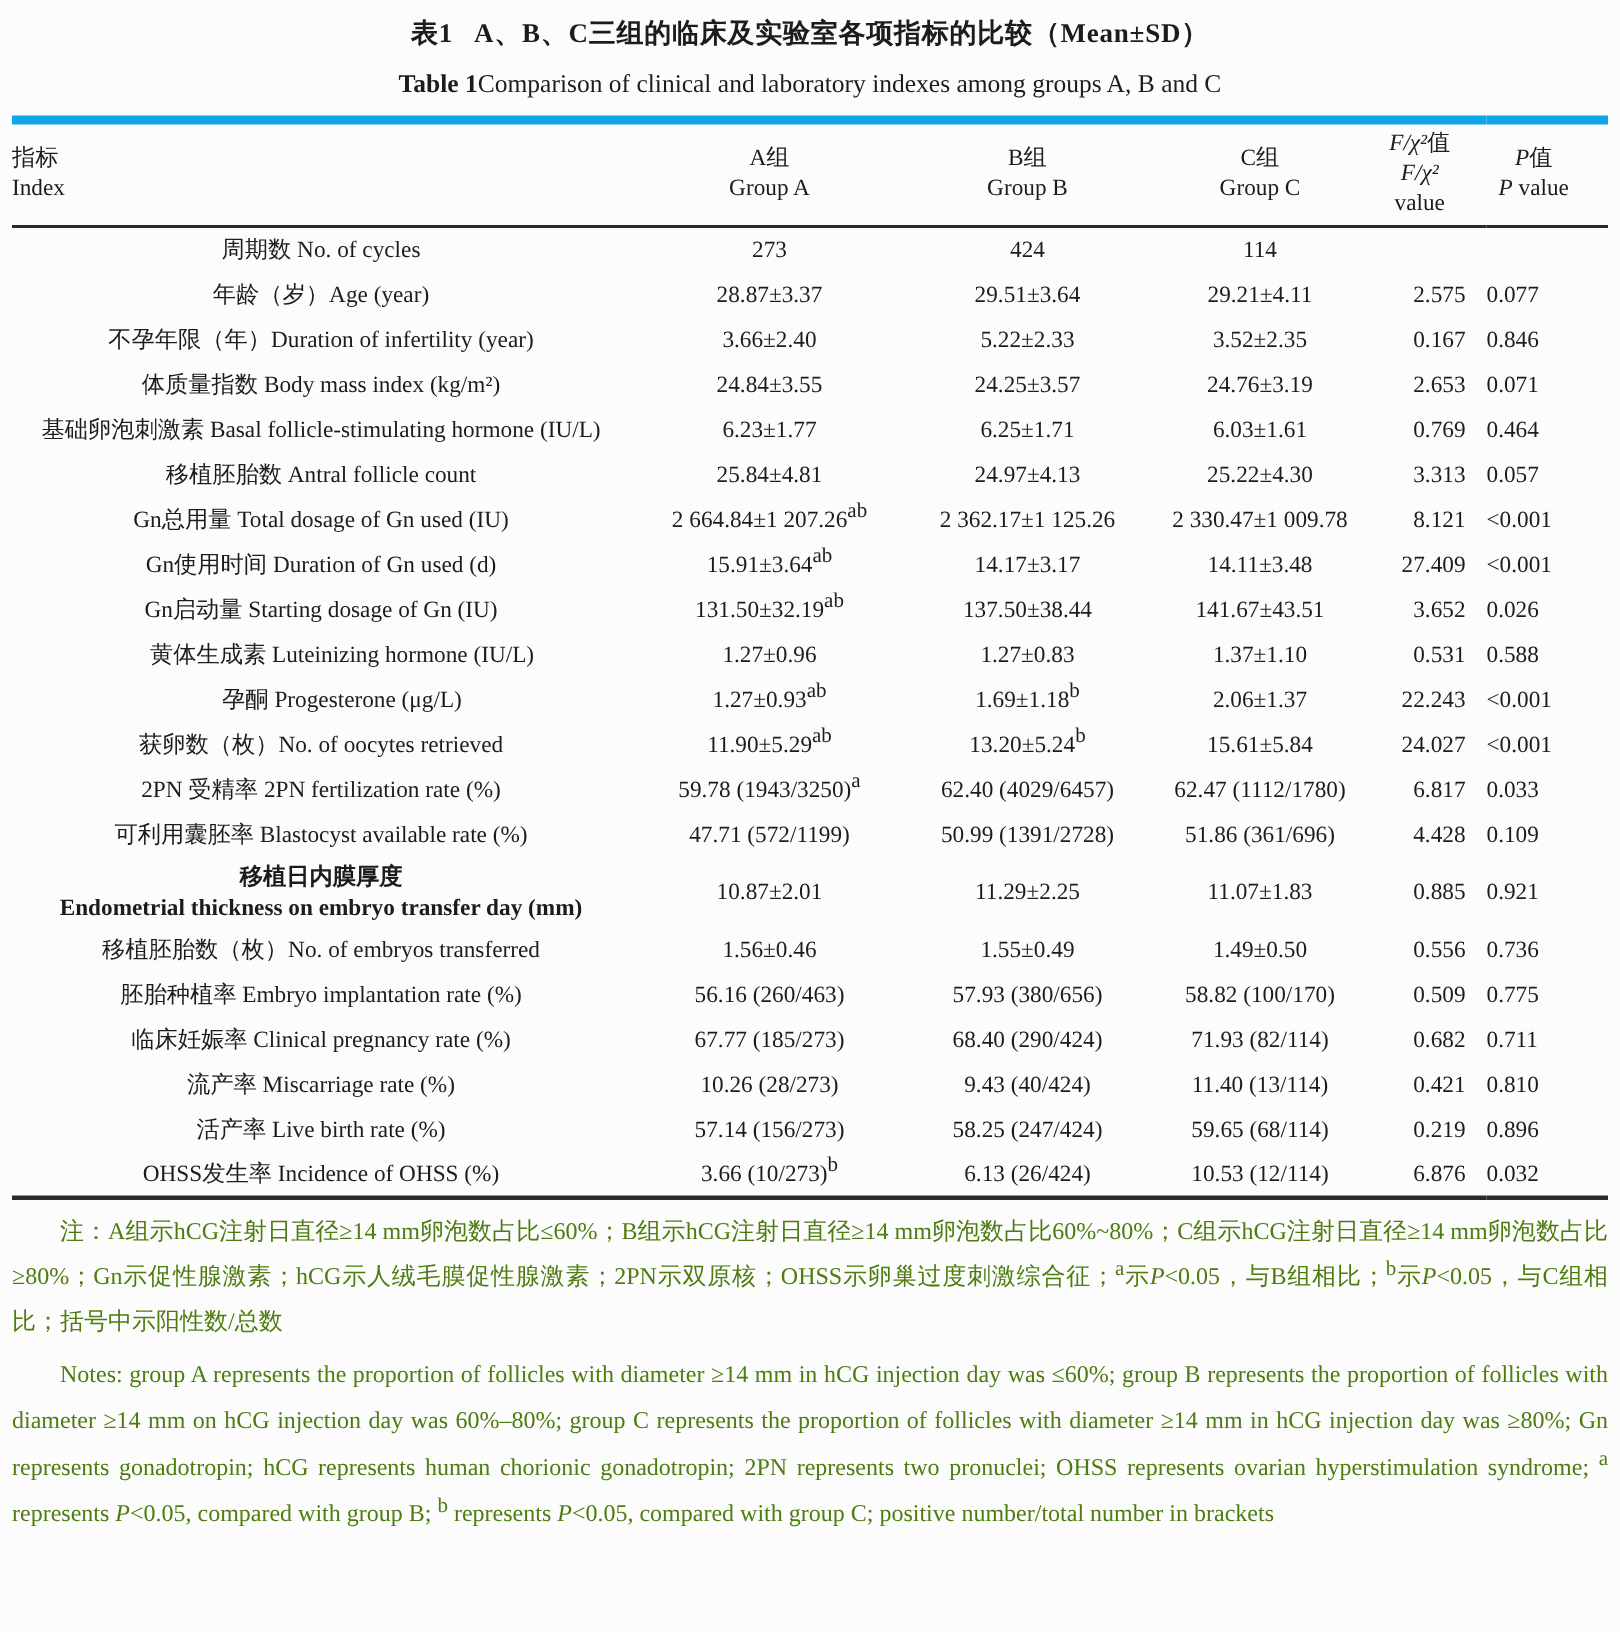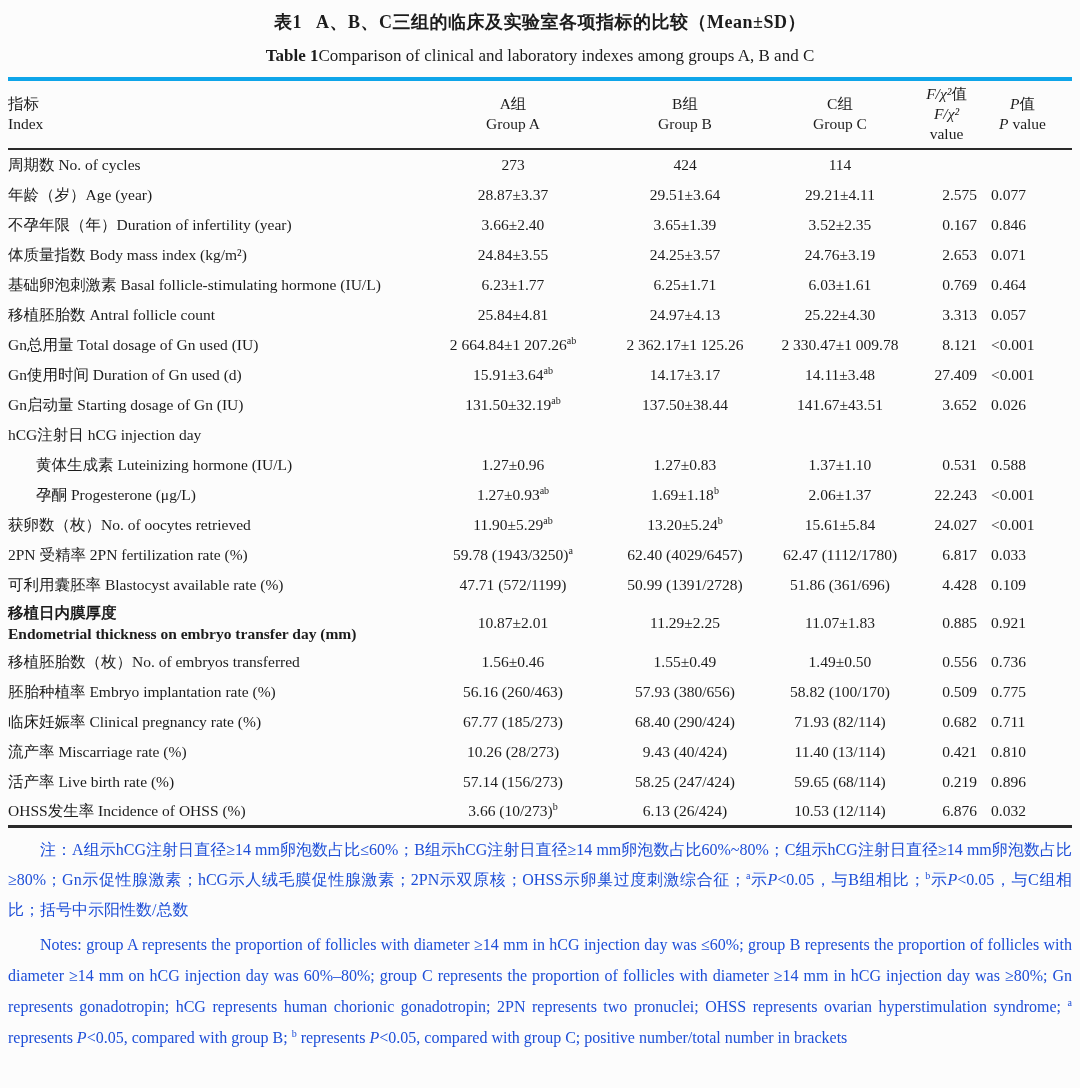--- a/index.html
+++ b/index.html
@@ -19,57 +19,57 @@
   }
   .title-zh .gap { display:inline-block; width:14px; }
   .title-en {
     text-align:center; font-size:17px; margin-top:12px;
   }
   .title-en b { }
 
   table.data-table {
     width:1064px; table-layout:fixed; border-collapse:collapse;
     margin-top:11px;
-    border-top:4px solid #0ea5e9;
+    border-top:6px solid #0ea5e9;
     border-bottom:3px solid #2a2a2a;
   }
   .col-index { width:412px; }
   .col-a { width:186px; }
   .col-b { width:158px; }
   .col-c { width:152px; }
   .col-f { width:75px; }
   .col-p { width:81px; }
 
   thead th {
     font-weight:normal; font-size:15.5px; vertical-align:middle;
     padding:3px 0 4px 0;
     border-bottom:2px solid #2a2a2a;
     line-height:20px;
   }
   thead th.h-index { text-align:left; }
   thead th.h-center { text-align:center; }
   thead th.h-f { text-align:center; padding-right:14px; }
   thead th.h-p { text-align:center; padding-right:18px; }
   thead i { font-style:italic; }
-  sup { font-size:10px; line-height:0; }
+  sup { font-size:14px; line-height:0; }
 
   tbody td {
     font-size:15.5px; height:30px; vertical-align:middle;
     white-space:nowrap; line-height:19px;
   }
-  tbody td.label { text-align:left;margin-left:24px; }
+  tbody td.label { text-align:center;margin-left:24px; }
   tbody td.label.indent { padding-left:28px; }
   tbody td.val { text-align:center; }
   tbody td.fv { text-align:right; padding-right:14px; }
   tbody td.pv { text-align:left; padding-right:18px; }
   tbody tr.tall td { height:47px; }
   tbody tr.tall td.label div { line-height:21px;font-weight:bold; }
 
   .note {
-    font-size:16px; text-align:justify; color:#1d4ed8;
+    font-size:16px; text-align:justify; color:#4d7c0f;
   }
   .note-zh { margin-top:7px; line-height:30px; text-indent:32px; }
   .note-en { margin-top:4px; line-height:31px; text-indent:32px; }
   .note i { font-style:italic; }
 </style>
 </head>
 <body>
 
 <div class="page">
 
@@ -127,21 +127,21 @@
           <td class="label">年龄（岁）Age (year)</td>
           <td class="val">28.87±3.37</td>
           <td class="val">29.51±3.64</td>
           <td class="val">29.21±4.11</td>
           <td class="fv">2.575</td>
           <td class="pv">0.077</td>
         </tr>
         <tr>
           <td class="label">不孕年限（年）Duration of infertility (year)</td>
           <td class="val">3.66±2.40</td>
-          <td class="val">3.65±1.39</td>
+          <td class="val">5.22±2.33</td>
           <td class="val">3.52±2.35</td>
           <td class="fv">0.167</td>
           <td class="pv">0.846</td>
         </tr>
         <tr>
           <td class="label">体质量指数 Body mass index (kg/m²)</td>
           <td class="val">24.84±3.55</td>
           <td class="val">24.25±3.57</td>
           <td class="val">24.76±3.19</td>
           <td class="fv">2.653</td>
@@ -179,28 +179,20 @@
           <td class="fv">27.409</td>
           <td class="pv">&lt;0.001</td>
         </tr>
         <tr>
           <td class="label">Gn启动量 Starting dosage of Gn (IU)</td>
           <td class="val">131.50±32.19<sup>ab</sup></td>
           <td class="val">137.50±38.44</td>
           <td class="val">141.67±43.51</td>
           <td class="fv">3.652</td>
           <td class="pv">0.026</td>
-        </tr>
-        <tr>
-          <td class="label">hCG注射日 hCG injection day</td>
-          <td class="val"></td>
-          <td class="val"></td>
-          <td class="val"></td>
-          <td class="fv"></td>
-          <td class="pv"></td>
         </tr>
         <tr>
           <td class="label indent">黄体生成素 Luteinizing hormone (IU/L)</td>
           <td class="val">1.27±0.96</td>
           <td class="val">1.27±0.83</td>
           <td class="val">1.37±1.10</td>
           <td class="fv">0.531</td>
           <td class="pv">0.588</td>
         </tr>
         <tr>

